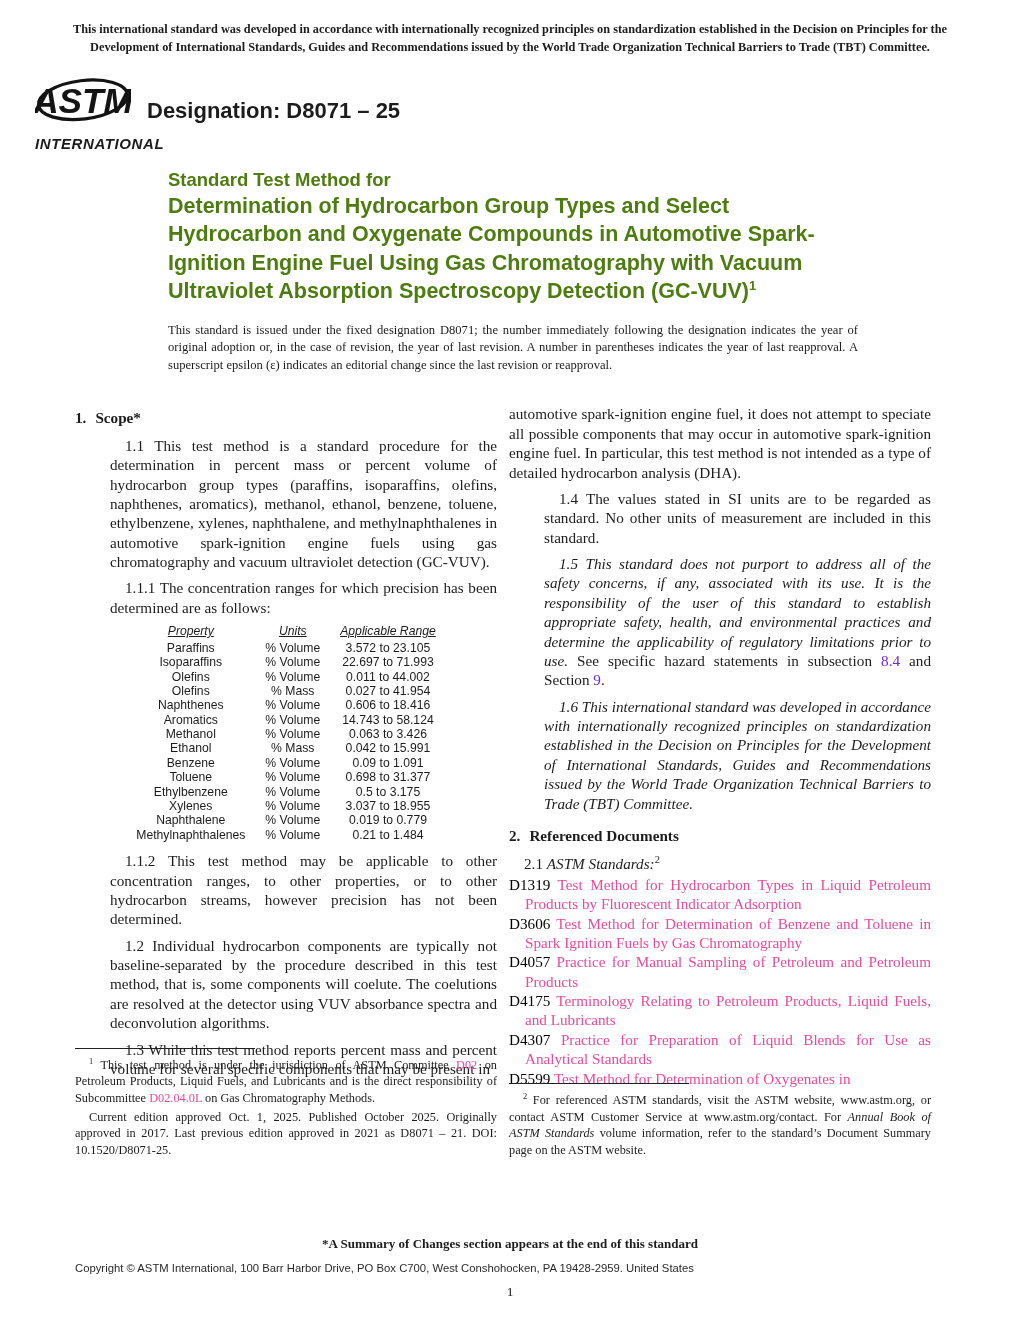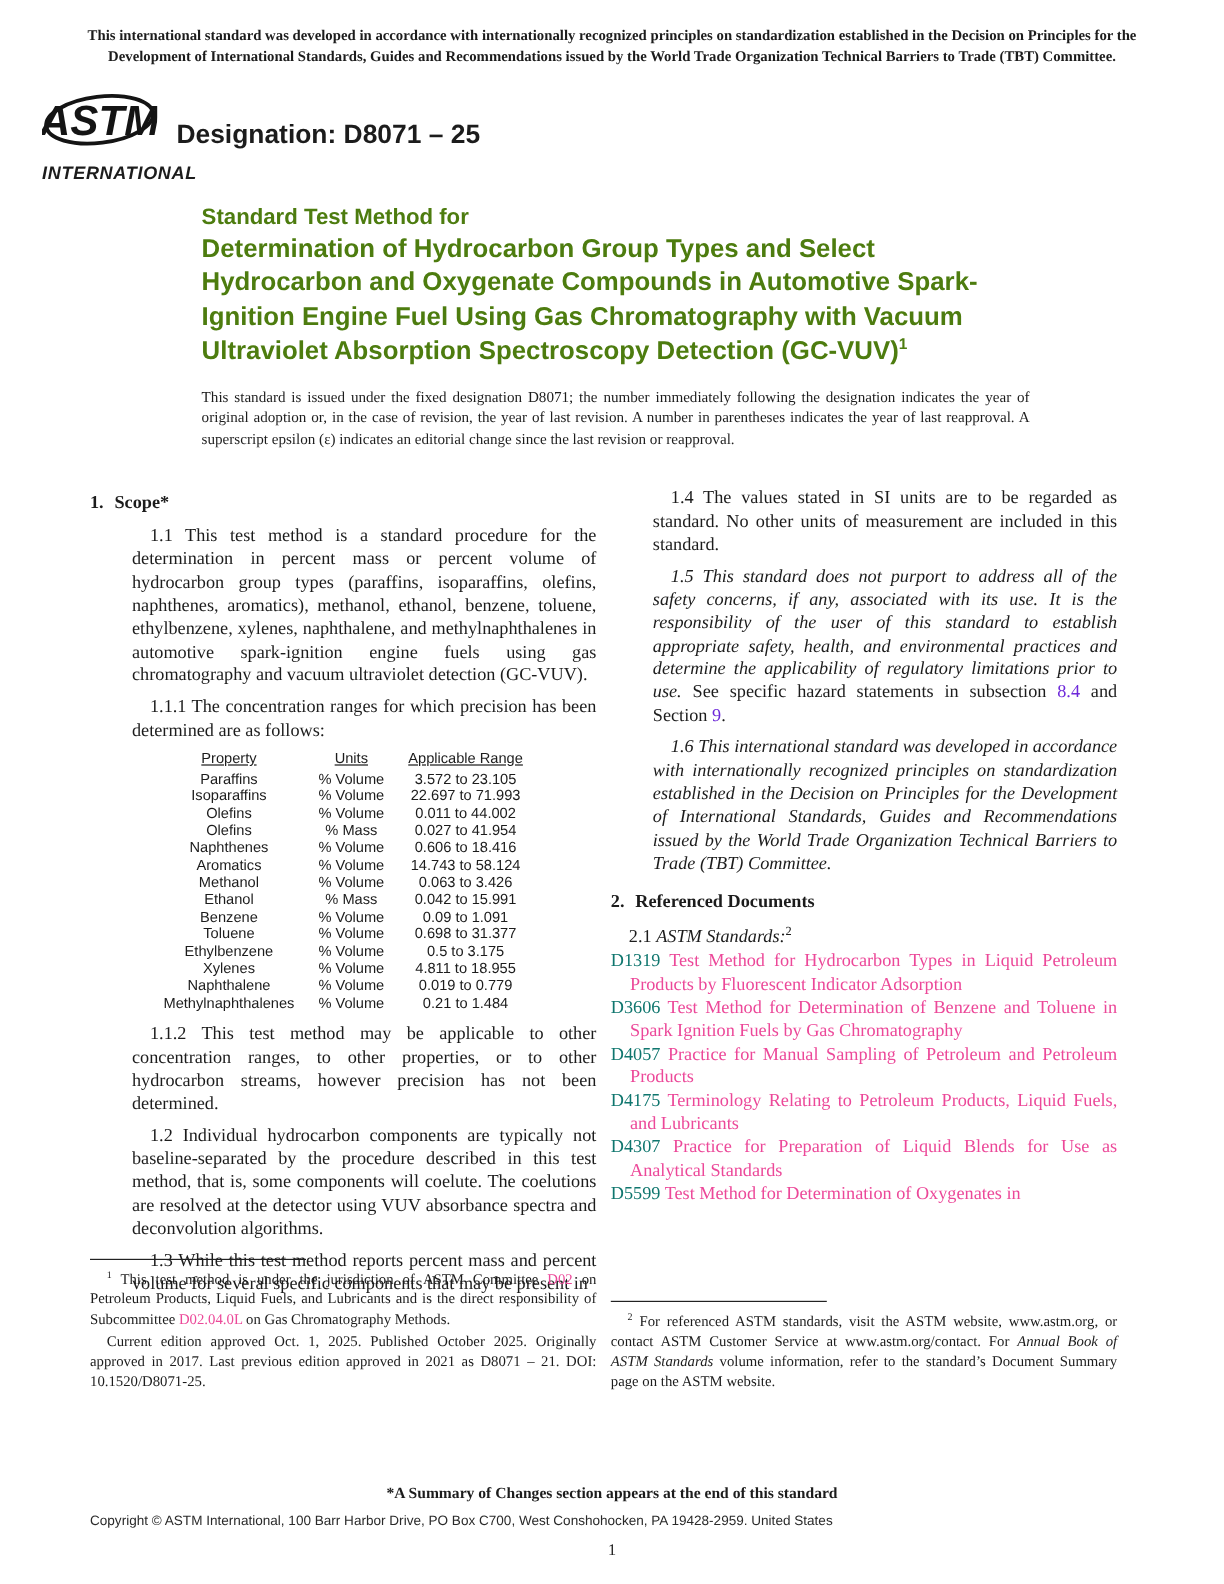--- a/index.html
+++ b/index.html
@@ -48,24 +48,24 @@
   
   .columns { position:relative; display:flex; gap:12px; margin:30px 75px 0 75px; height:756px; }
   .col { position:relative; width:422px; height:100%; font-size:15.2px; line-height:1.275; text-align:justify; }
   .sec-head { font-size:15.2px; font-weight:bold; margin:4px 0 8px 0; text-align:left; }
   .sec-head .sec-num { margin-right:9px; }
   .col p.body { text-indent:15px; margin-bottom:7px;margin-left:35px; }
   .col p.cont { text-indent:0; margin-bottom:7px; }
   .italic { font-style:italic; }
   .link-blue { color:#ec4899; cursor:pointer; }
   .link-red { color:#6d28d9; cursor:pointer; }
-  .link-maroon { color:#0f766e; cursor:pointer; }
+  .link-maroon { color:#000000; cursor:pointer; }
   
   .scope-table { margin:6px auto 9px auto; font-family:"Liberation Sans", sans-serif; font-size:12.2px; border-collapse:collapse; }
-  .scope-table th { font-weight:normal; text-decoration:underline; padding:0 10px 1px 10px; text-align:center; }
+  .scope-table th { font-weight:normal; text-decoration:underline; padding:0 10px 1px 10px; text-align:center;font-style:italic; }
   .scope-table td { text-align:center; padding:0 10px; line-height:1.18; }
   
   .ref-list p { padding-left:16px; text-indent:-16px; margin:0; }
   .ref-sub { text-indent:15px; margin-bottom:1px; }
   sup { font-size:68%; }
   
   .footnotes { position:absolute; bottom:0; left:0; right:0; font-size:12.3px; line-height:1.35; text-align:justify; }
   .fn-rule { width:180px; border-top:1.2px solid #222; margin-bottom:7px; }
   .footnotes p { text-indent:14px; margin-bottom:2px; }
   
@@ -187,21 +187,21 @@
 
             <tr>
               <td>Ethylbenzene</td>
               <td>% Volume</td>
               <td>0.5 to 3.175</td>
             </tr>
 
             <tr>
               <td>Xylenes</td>
               <td>% Volume</td>
-              <td>4.811 to 18.955</td>
+              <td>3.037 to 18.955</td>
             </tr>
 
             <tr>
               <td>Naphthalene</td>
               <td>% Volume</td>
               <td>0.019 to 0.779</td>
             </tr>
 
             <tr>
               <td>Methylnaphthalenes</td>
@@ -216,20 +216,21 @@
       <p class="body">1.3 While this test method reports percent mass and percent volume for several specific components that may be present in</p>
 
       <div class="footnotes">
         <div class="fn-rule"></div>
         <p><sup>1</sup><span> This test method is under the jurisdiction of ASTM Committee </span><span class="link-blue">D02</span><span> on Petroleum Products, Liquid Fuels, and Lubricants and is the direct responsibility of Subcommittee </span><span class="link-blue">D02.04.0L</span><span> on Gas Chromatography Methods.</span></p>
         <p>Current edition approved Oct. 1, 2025. Published October 2025. Originally approved in 2017. Last previous edition approved in 2021 as D8071 – 21. DOI: 10.1520/D8071-25.</p>
       </div>
     </div>
 
     <div class="col">
+      <p class="cont">automotive spark-ignition engine fuel, it does not attempt to speciate all possible components that may occur in automotive spark-ignition engine fuel. In particular, this test method is not intended as a type of detailed hydrocarbon analysis (DHA).</p>
       <p class="body">1.4 The values stated in SI units are to be regarded as standard. No other units of measurement are included in this standard.</p>
       <p class="body"><span class="italic">1.5 This standard does not purport to address all of the safety concerns, if any, associated with its use. It is the responsibility of the user of this standard to establish appropriate safety, health, and environmental practices and determine the applicability of regulatory limitations prior to use.</span><span> See specific hazard statements in subsection </span><span class="link-red">8.4</span><span> and Section </span><span class="link-red">9</span><span>.</span></p>
       <p class="body italic">1.6 This international standard was developed in accordance with internationally recognized principles on standardization established in the Decision on Principles for the Development of International Standards, Guides and Recommendations issued by the World Trade Organization Technical Barriers to Trade (TBT) Committee.</p>
 
       <div class="sec-head" style="margin-top:13px;"><span class="sec-num">2.</span><span>Referenced Documents</span></div>
       <p class="ref-sub"><span>2.1 </span><span class="italic">ASTM Standards:</span><sup>2</sup></p>
 
       <div class="ref-list">
 
           <p><span class="link-maroon">D1319</span><span> </span><span class="link-blue">Test Method for Hydrocarbon Types in Liquid Petroleum Products by Fluorescent Indicator Adsorption</span></p>

